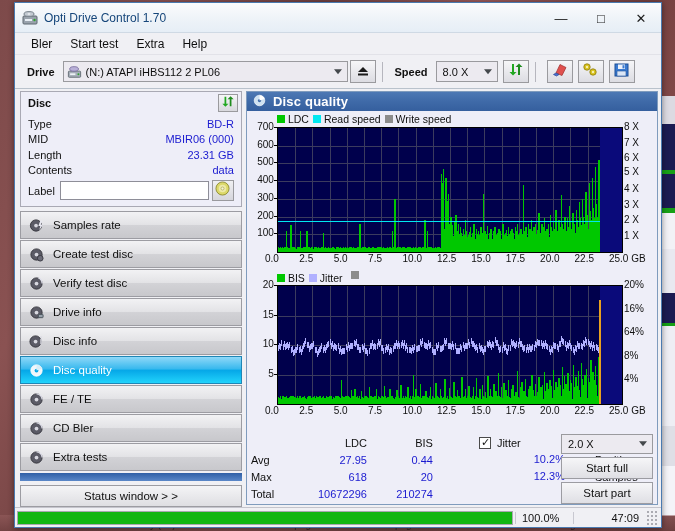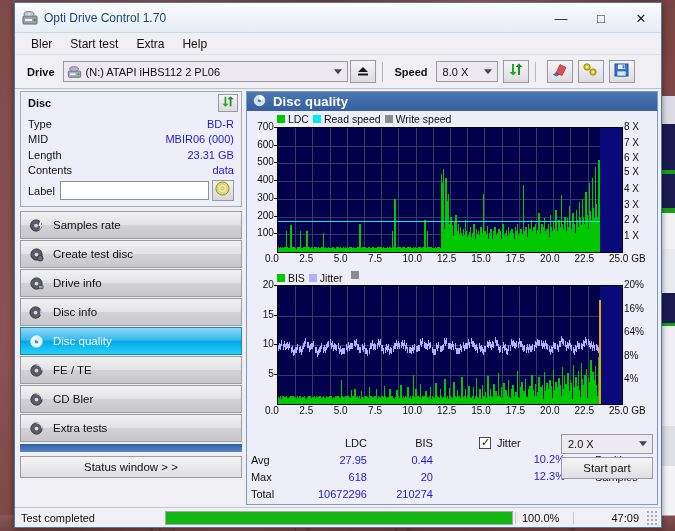--- a/index.html
+++ b/index.html
@@ -504,20 +504,30 @@
         </div>
         <div class="nav-btn">
           <span class="nav-ico">
             <svg width="15" height="15" viewBox="0 0 16 16">
               <circle cx="8" cy="8" r="6" fill="#5b5b66" stroke="#34343c"></circle>
               <circle cx="8" cy="8" r="2" fill="#d8d8e0"></circle>
               <circle cx="12" cy="12" r="3" fill="#6c6c78" stroke="#3a3a42"></circle>
             </svg>
           </span>
           <span class="nav-lbl">Create test disc</span>
+        </div>
+        <div class="nav-btn">
+          <span class="nav-ico">
+            <svg width="15" height="15" viewBox="0 0 16 16">
+              <circle cx="8" cy="8" r="6" fill="#5b5b66" stroke="#34343c"></circle>
+              <circle cx="8" cy="8" r="2" fill="#d8d8e0"></circle>
+              <path d="M10 2 A6.5 6.5 0 0 1 14 8" stroke="#e0e0ea" stroke-width="1.5" fill="none"></path>
+            </svg>
+          </span>
+          <span class="nav-lbl">Verify test disc</span>
         </div>
         <div class="nav-btn">
           <span class="nav-ico">
             <svg width="15" height="15" viewBox="0 0 16 16">
               <circle cx="8" cy="8" r="6" fill="#5b5b66" stroke="#34343c"></circle>
               <circle cx="8" cy="8" r="2" fill="#d8d8e0"></circle>
               <rect x="10" y="10" width="5" height="3.5" rx="0.6" fill="#9aa3ad" stroke="#4a545c"></rect>
             </svg>
           </span>
           <span class="nav-lbl">Drive info</span>
@@ -1899,29 +1909,31 @@
             <span class="rc-v">381769</span>
           </div>
         </div>
 
         <div id="btn-col">
           <div id="speed-sel2">
             <span>2.0 X</span>
             <span class="sel-caret"></span>
           </div>
           <div class="act-btn">
+            <span>Start full</span>
+          </div>
+          <div class="act-btn">
             <span>Start part</span>
           </div>
         </div>
       </div>
     </div>
   </div>
 
   <div id="statusbar">
-    <div id="sb-text">Test completed</div>
     <div id="sb-progress">
       <div id="sb-bar" style="width: 100%;"></div>
     </div>
     <div id="sb-pct">100.0%</div>
     <div id="sb-time">47:09</div>
     <div id="sb-grip"></div>
   </div>
 </div>
 
 </body></html>

